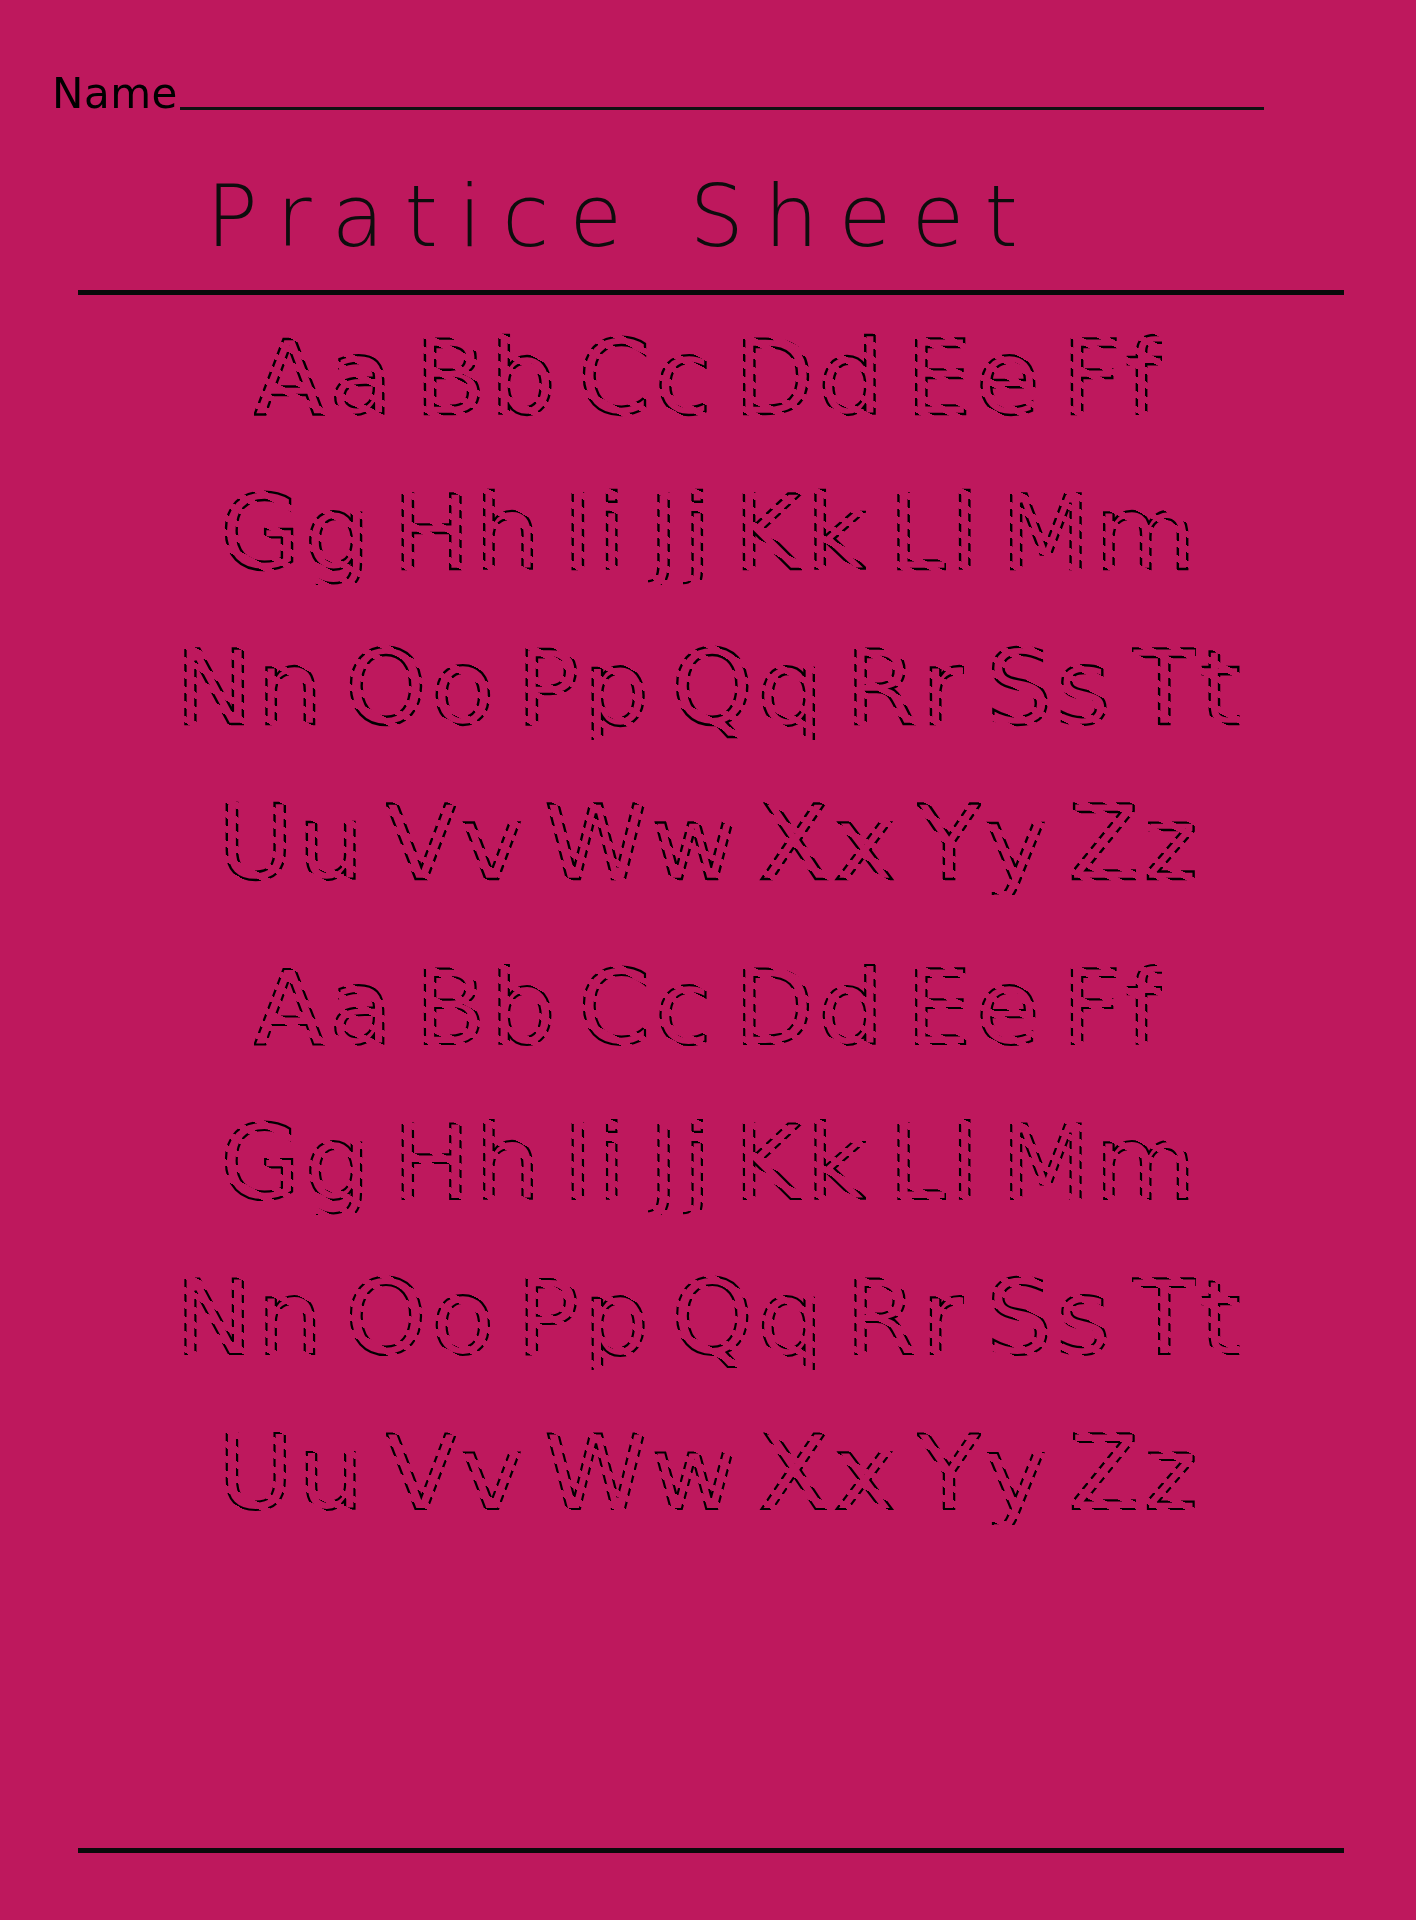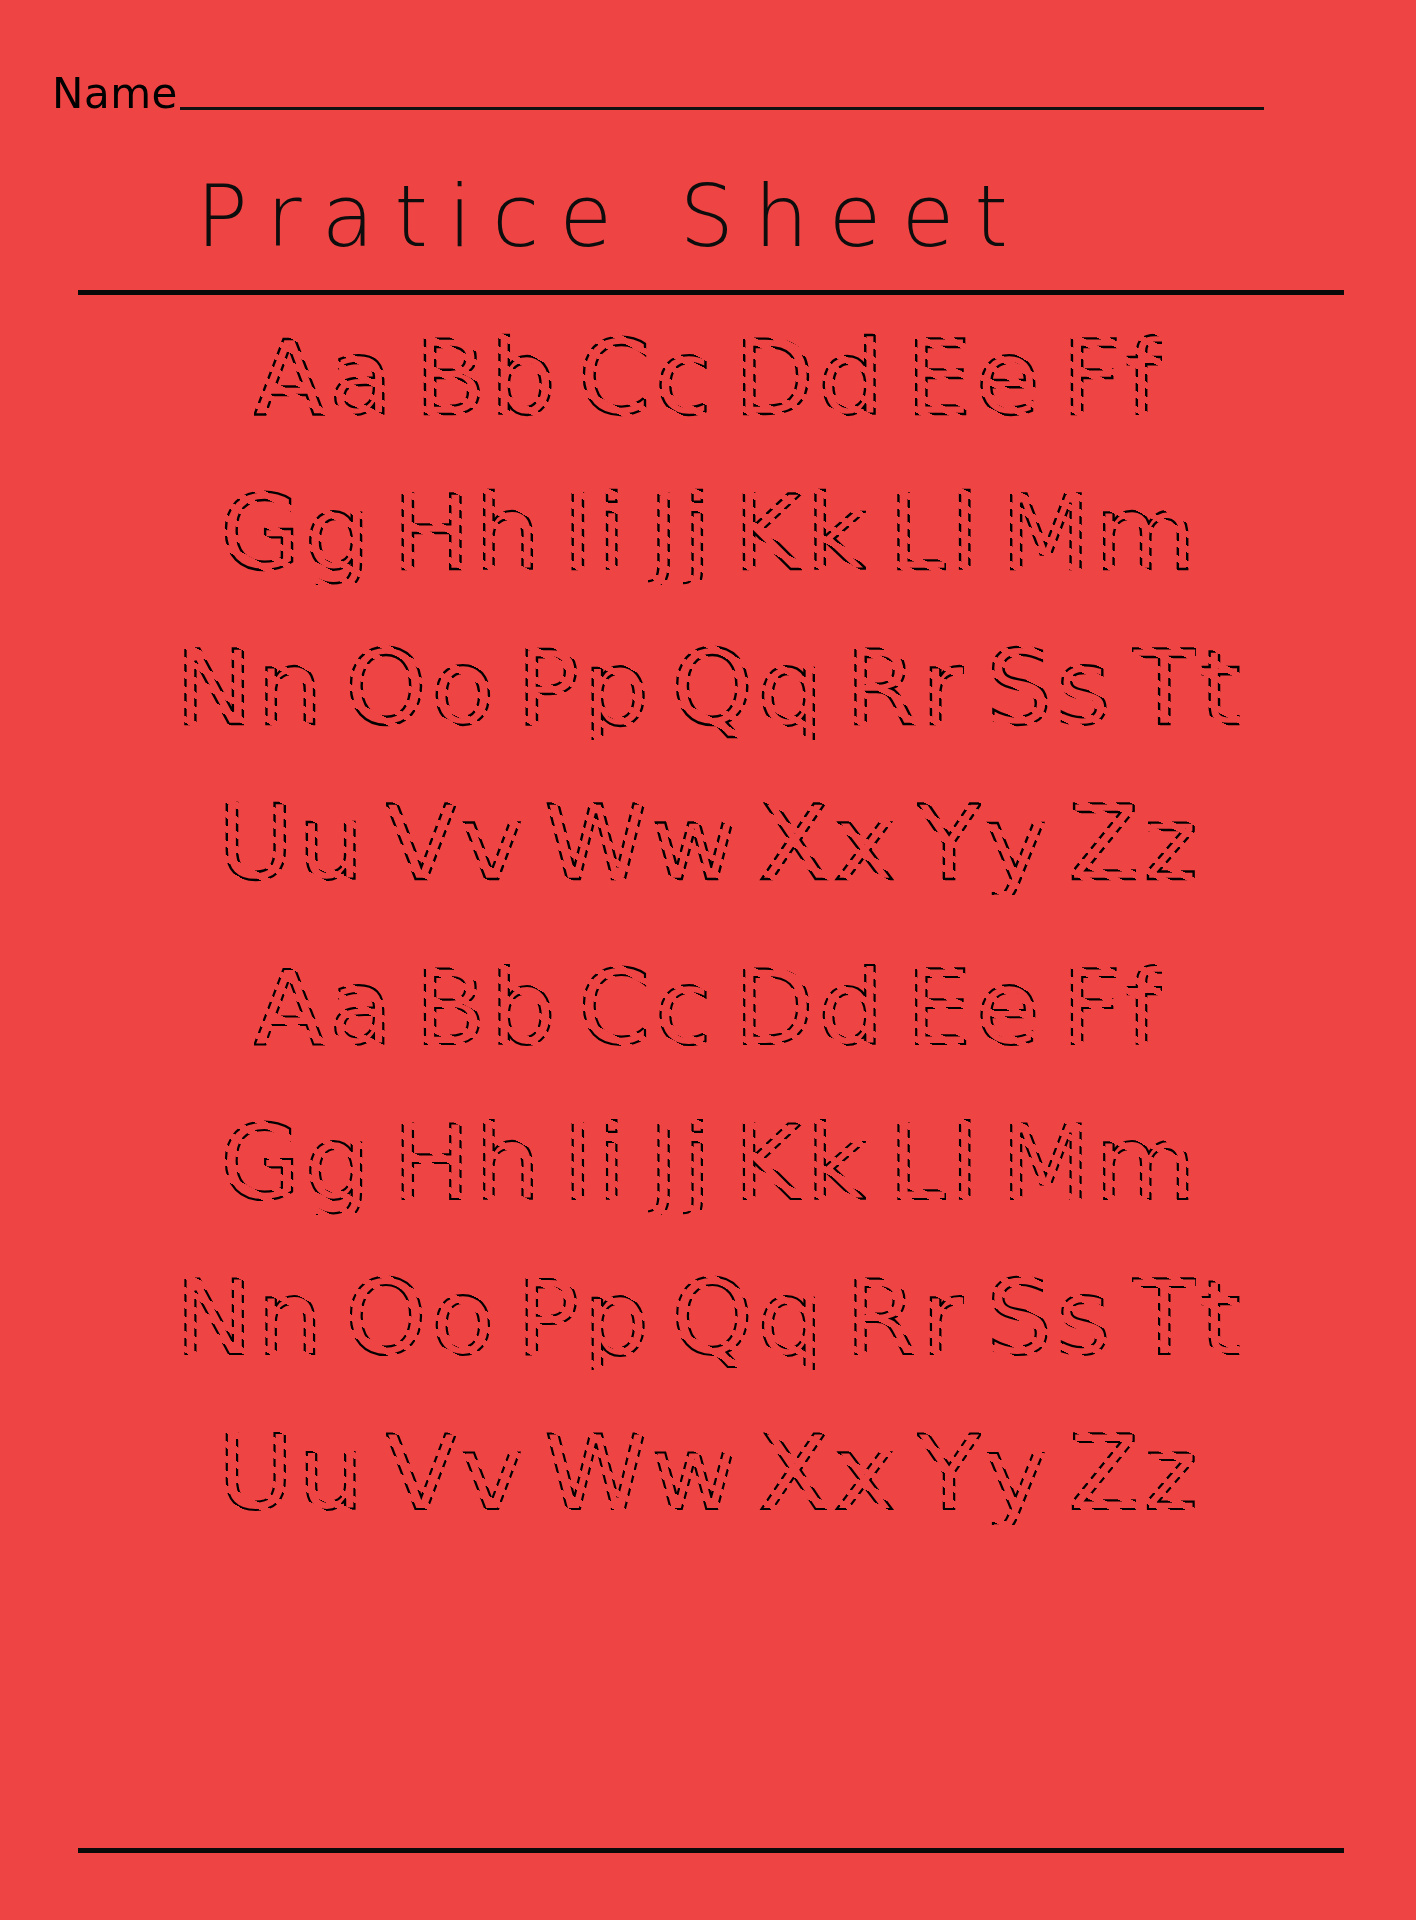--- a/index.html
+++ b/index.html
@@ -15,21 +15,21 @@
     position: relative;
     overflow: hidden;
   }
 
   .sheet {
     position: absolute;
     left: 0;
     top: 0;
     width: 1416px;
     height: 1920px;
-    background: #ef4444;
+    background: #be185d;
   }
 
   
   .name-row {
     position: absolute;
     left: 52px;
     top: 52px;
     width: 1212px;
     height: 64px;
     display: flex;
@@ -47,21 +47,21 @@
     flex: 1;
     height: 0;
     border-bottom: 3px solid #111111;
     margin-left: 2px;
     margin-bottom: 6px;
   }
 
   
   .title {
     position: absolute;
-    left: 2px;
+    left: 12px;
     top: 170px;
     width: 1200px;
     text-align: center;
     font-family: "DejaVu Sans", sans-serif;
     font-size: 86px;
     line-height: 92px;
     letter-spacing: 20px;
     font-weight: 300;
     text-indent: 20px;
     color: #0d0d0d;

